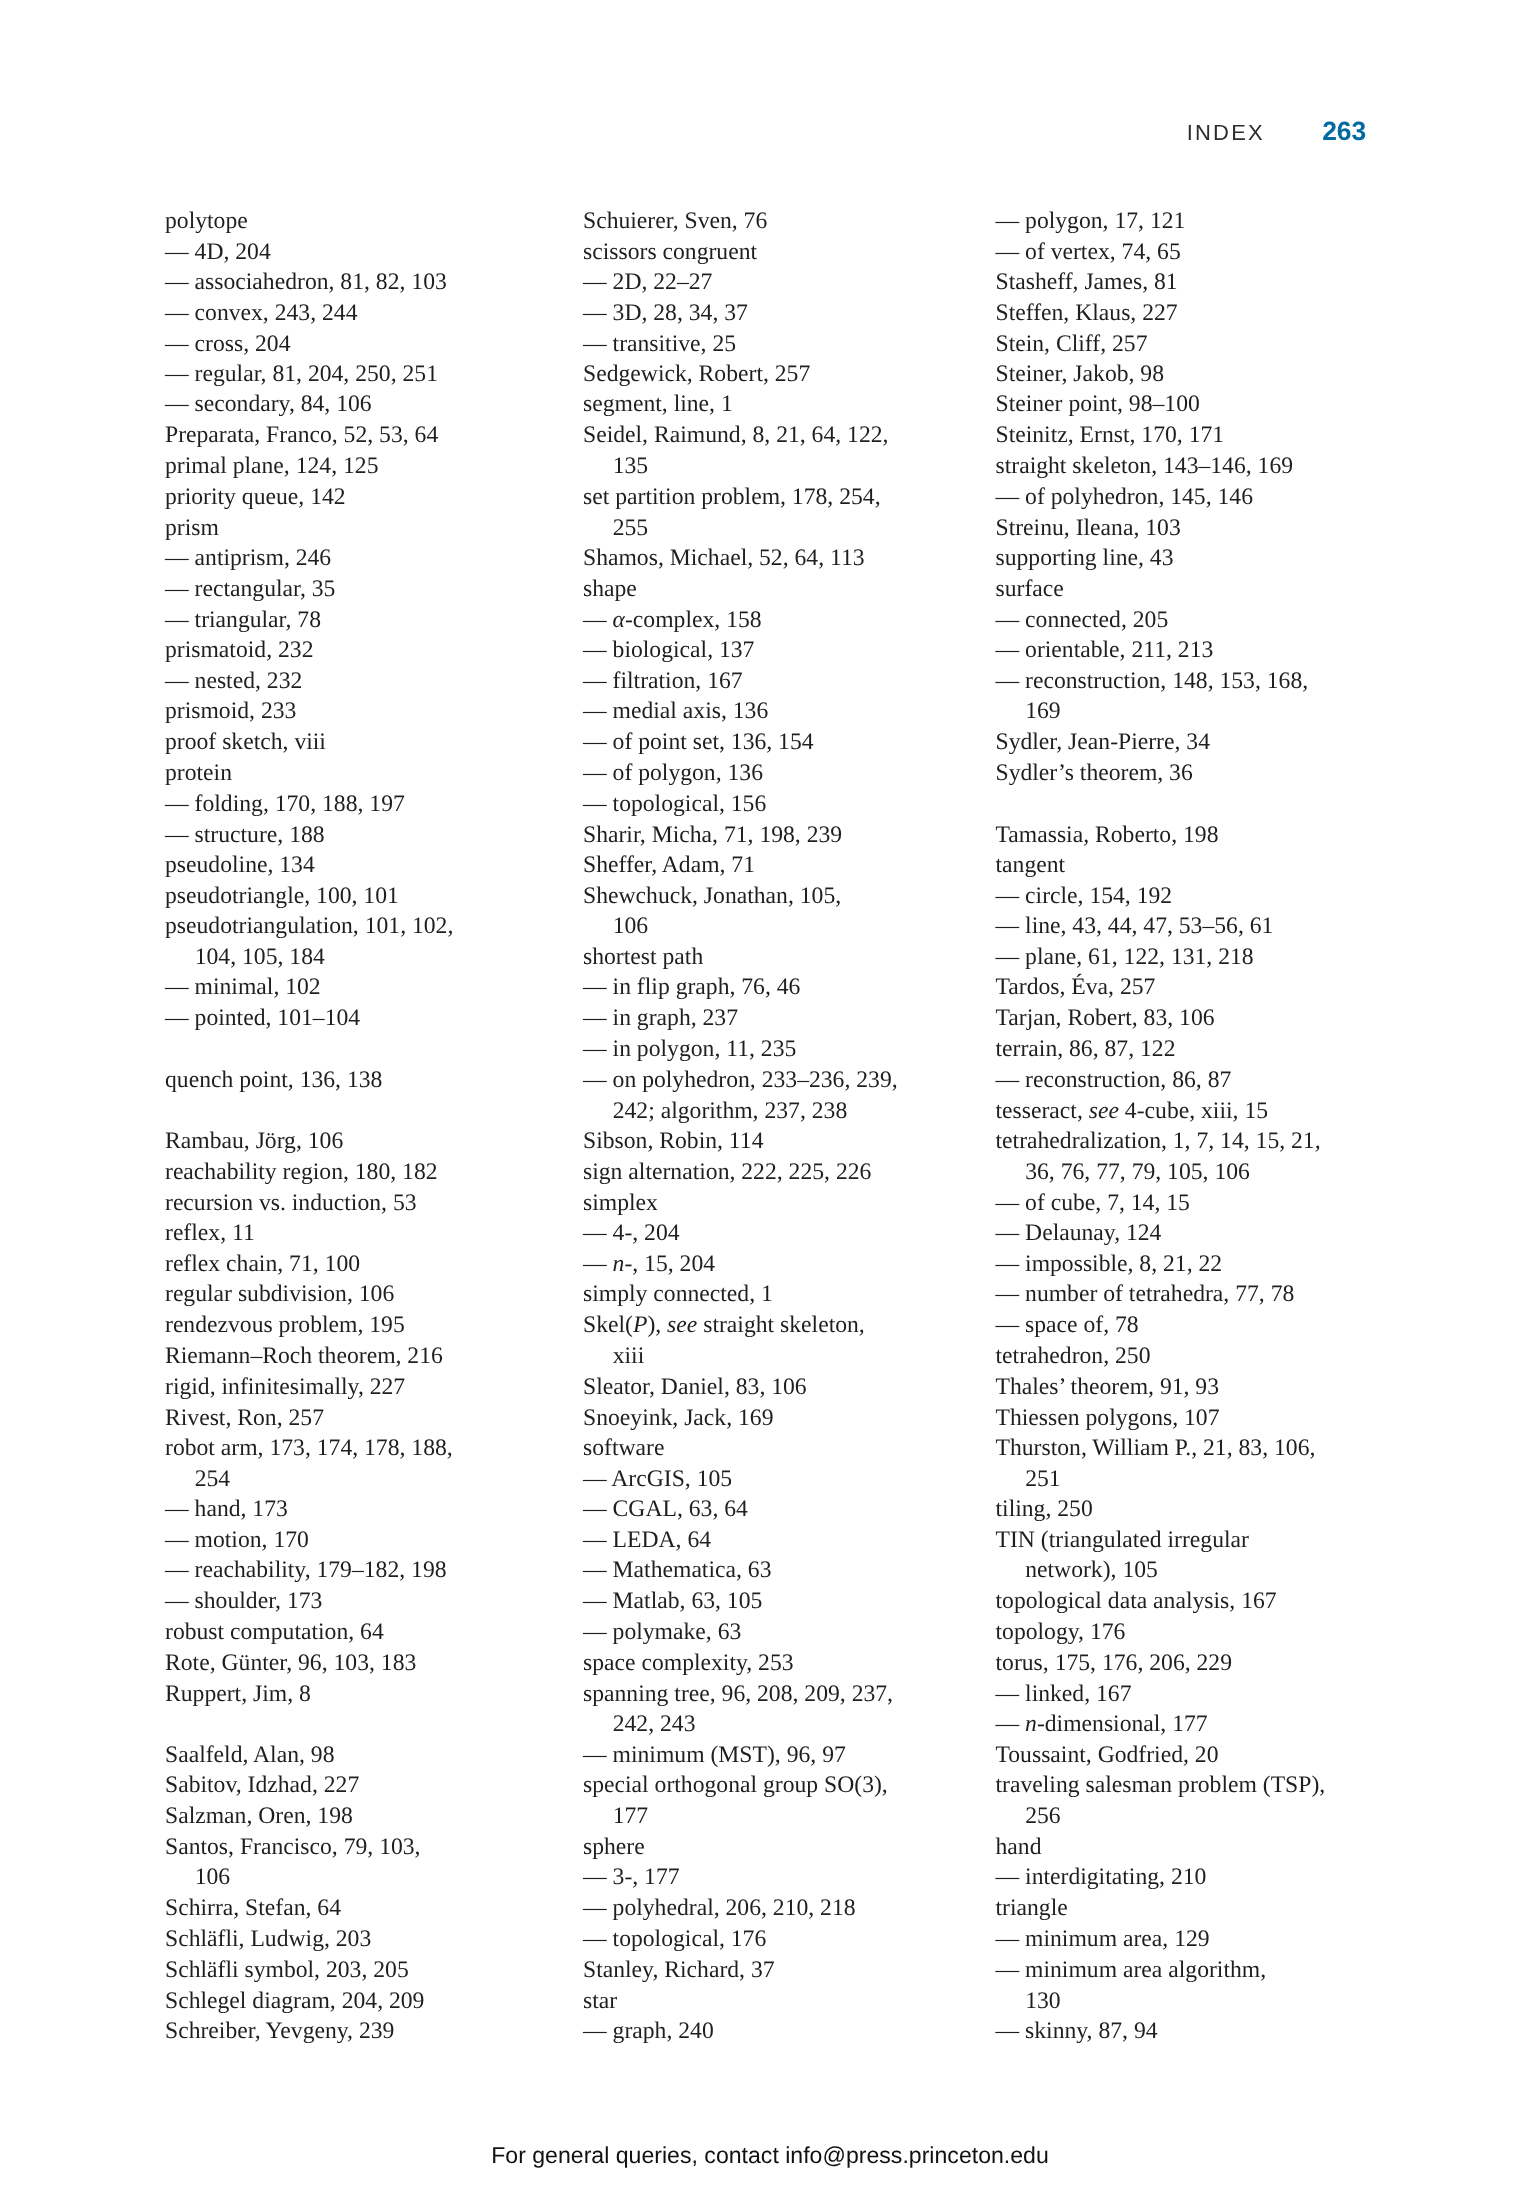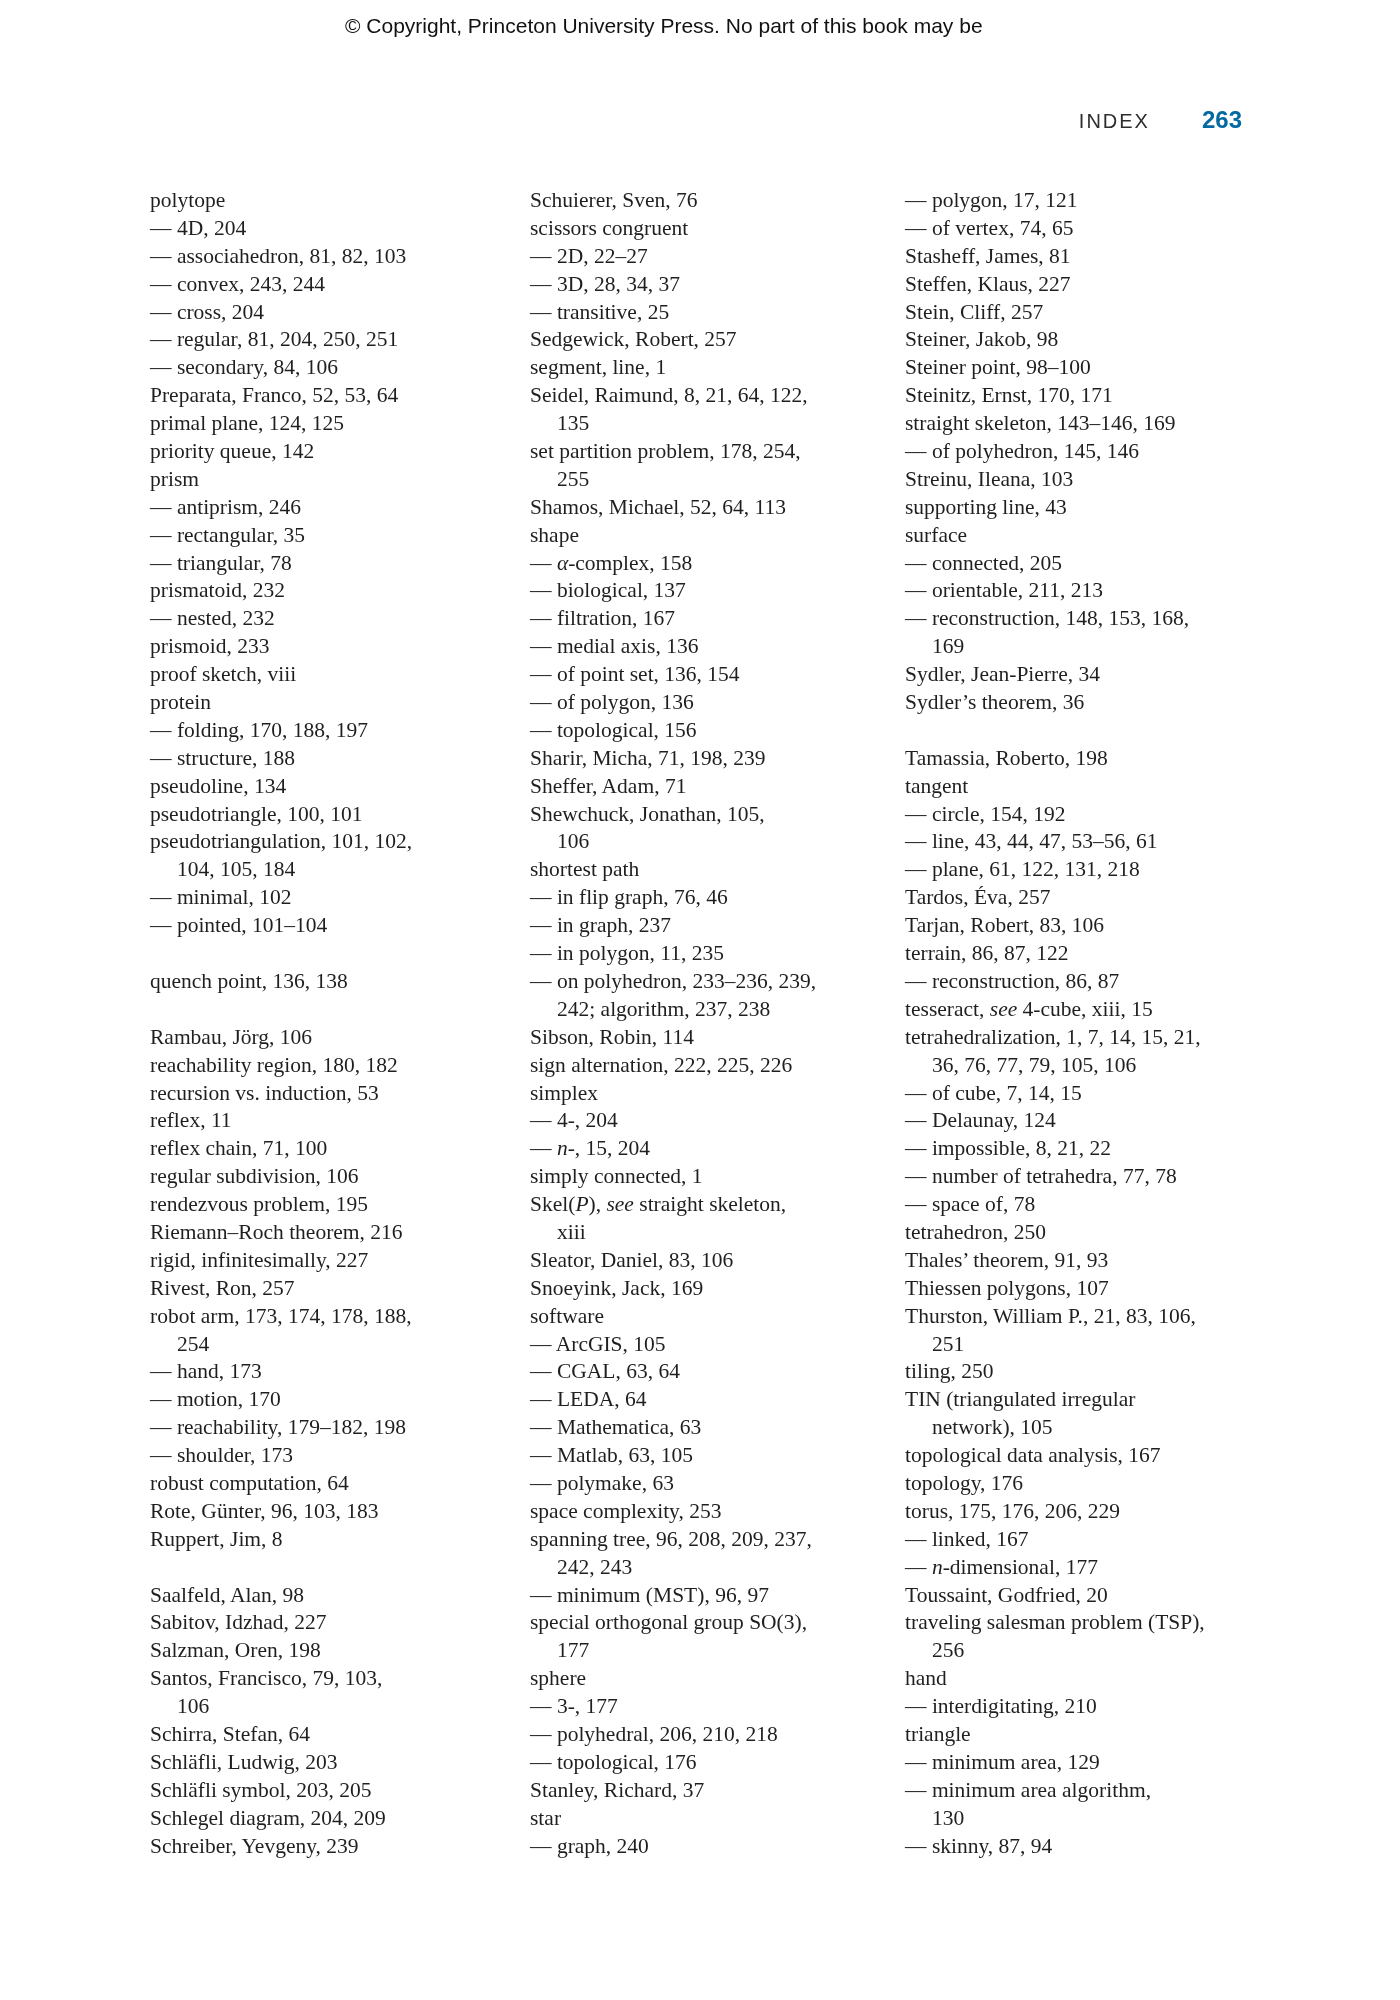--- a/index.html
+++ b/index.html
@@ -69,21 +69,20 @@
     font-size: 21px;
     color: #111111;
   }
 </style>
 </head>
 <body>
 
 <div class="page">
 
   <div class="copyright">
-    <div>© Copyright, Princeton University Press. No part of this book may be</div>
   </div>
 
   <div class="running-head">
     <span class="rh-label">INDEX</span>
     <span class="rh-page">263</span>
   </div>
 
   <div class="col col1">
       <div class="line">polytope</div>
       <div class="line">— 4D, 204</div>
@@ -264,14 +263,15 @@
       <div class="line cont">256</div>
       <div class="line">hand</div>
       <div class="line">— interdigitating, 210</div>
       <div class="line">triangle</div>
       <div class="line">— minimum area, 129</div>
       <div class="line">— minimum area algorithm,</div>
       <div class="line cont">130</div>
       <div class="line">— skinny, 87, 94</div>
     </div>
 
+  <div class="footer">For general queries, contact info@press.princeton.edu</div>
 
 </div>
 
 </body></html>

